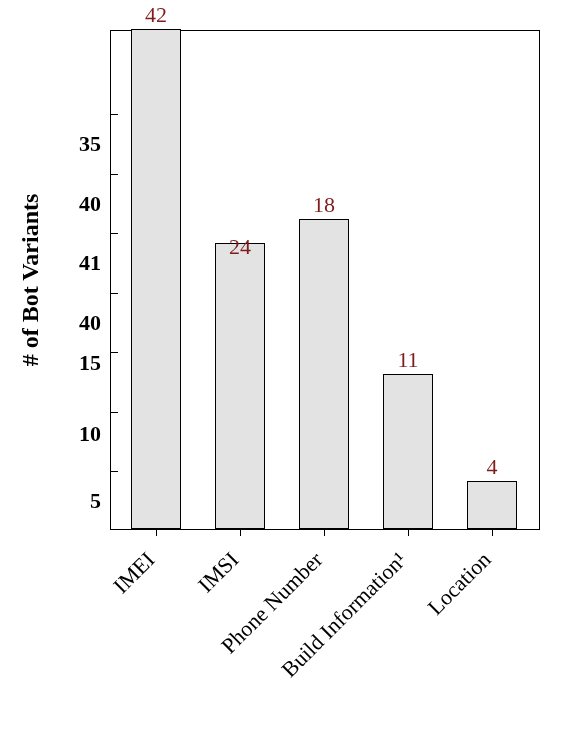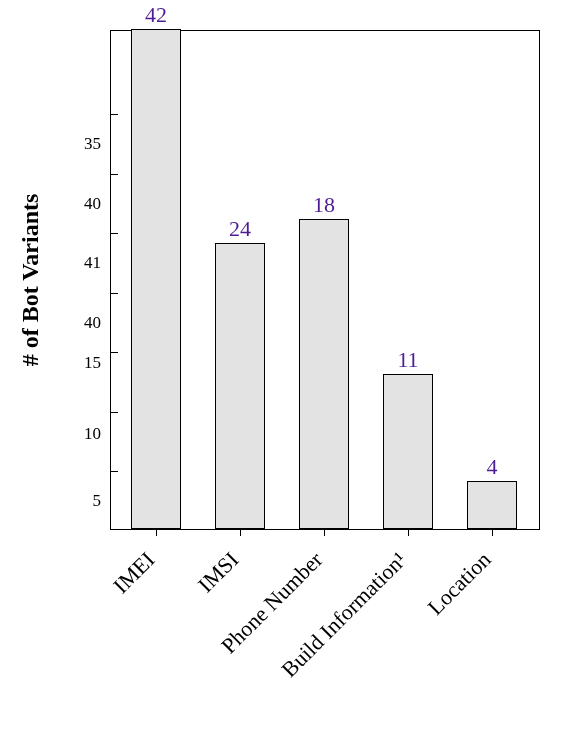--- a/index.html
+++ b/index.html
@@ -28,24 +28,25 @@
     position: absolute;
     left: 0;
     width: 7px;
     height: 0;
     border-top: 1px solid #000;
   }
   .yticklabel {
     position: absolute;
     right: 438px;   
     transform: translateY(-50%);
-    font-size: 17px;
+    font-size: 22px;
     color: #000;
     text-align: right;
     white-space: nowrap;
+    font-weight: bold;
   }
   .ylabel {
     position: absolute;
     left: 30px;
     top: 280px;
     transform: translate(-50%, -50%) rotate(-90deg);
     font-size: 24px;
     font-weight: bold;
     white-space: nowrap;
   }
@@ -53,21 +54,21 @@
     position: absolute;
     bottom: 0;
     background: #e3e3e3;
     border: 1px solid #000;
     box-sizing: border-box;
   }
   .bar-label {
     position: absolute;
     transform: translate(-50%, -100%);
     font-size: 22px;
-    color: #4c1d95;
+    color: #7f1d1d;
     white-space: nowrap;
   }
   .xtick {
     position: absolute;
     top: 100%;
     width: 0;
     height: 7px;
     border-left: 1px solid #000;
   }
   .xticklabel {
@@ -108,21 +109,21 @@
     <span class="yticklabel" style="top:172.857px">40</span>
 
     <span class="ytick" style="top:83.333px"></span>
     <span class="yticklabel" style="top:113.333px">35</span>
 
     <div class="bar" style="left:20px;width:50px;height:500px"></div>
     <div class="bar-label" style="left:45px; top:-3px">42</div>
     <span class="xtick" style="left:45px"></span>
 
     <div class="bar" style="left:104px;width:50px;height:285.714px"></div>
-    <div class="bar-label" style="left:129px; top:211px">24</div>
+    <div class="bar-label" style="left:129px; top:229px">24</div>
     <span class="xtick" style="left:129px"></span>
 
     <div class="bar" style="left:188px;width:50px;height:309.524px"></div>
     <div class="bar-label" style="left:213px; top:187px">18</div>
     <span class="xtick" style="left:213px"></span>
 
     <div class="bar" style="left:272px;width:50px;height:154.762px"></div>
     <div class="bar-label" style="left:297px; top:342px">11</div>
     <span class="xtick" style="left:297px"></span>
 

